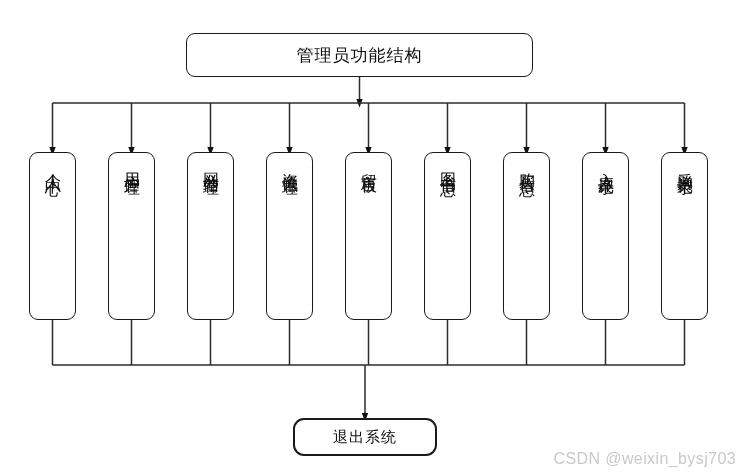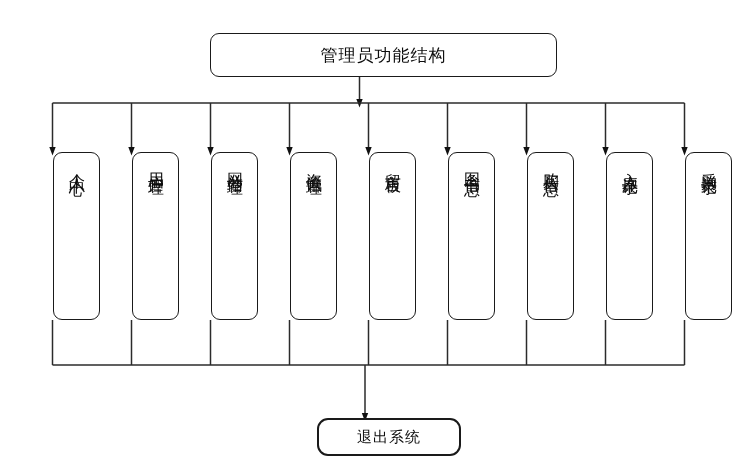--- a/index.html
+++ b/index.html
@@ -26,21 +26,20 @@
   .node {
     position: absolute;
     box-sizing: border-box;
     background: #ffffff;
     border: 1.3px solid #1a1a1a;
     display: flex;
     align-items: center;
     justify-content: center;
     text-align: center;
     color: #0d0d0d;
-    margin-left: 24px;
   }
   .node.root {
     border-radius: 9px;
     font-size: 17px;
     letter-spacing: 1px;
   }
   .node.exit {
     border-radius: 11px;
     border-width: 2px;
     font-size: 15px;
@@ -137,13 +136,14 @@
         <span class="leaf-label">入库记录</span>
       </div>
       <div class="node leaf" style="left: 661px; top: 152px; width: 47px; height: 168px;">
         <span class="leaf-label">采购记录</span>
       </div>
       <div class="node exit" style="left: 293px; top: 418px; width: 144px; height: 38px; justify-content: center;">
         <span>退出系统</span>
       </div>
     </div>
 
+  <div class="watermark">CSDN @weixin_bysj703</div>
 </div>
 
 </body></html>

